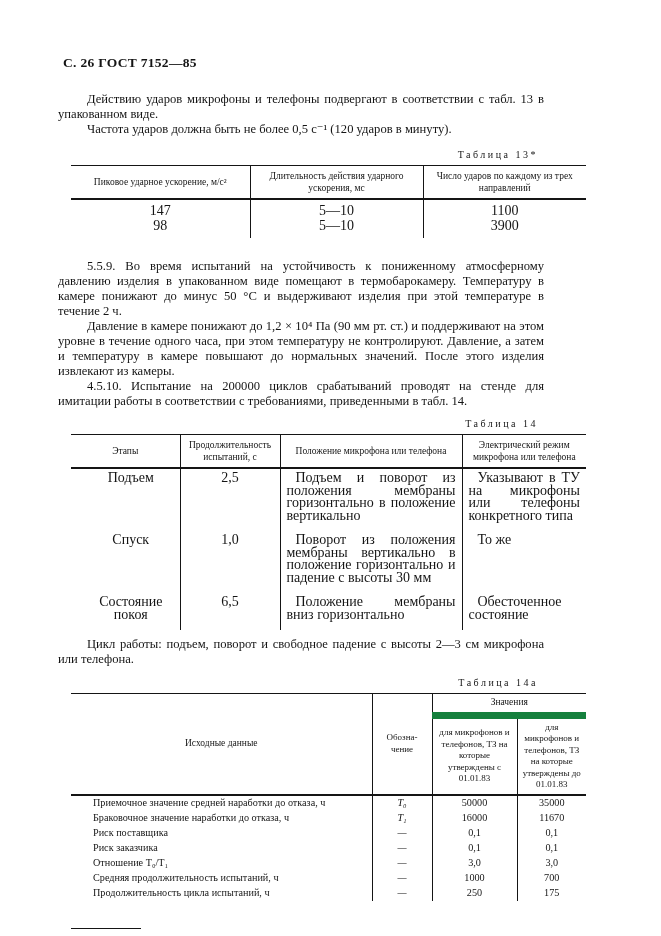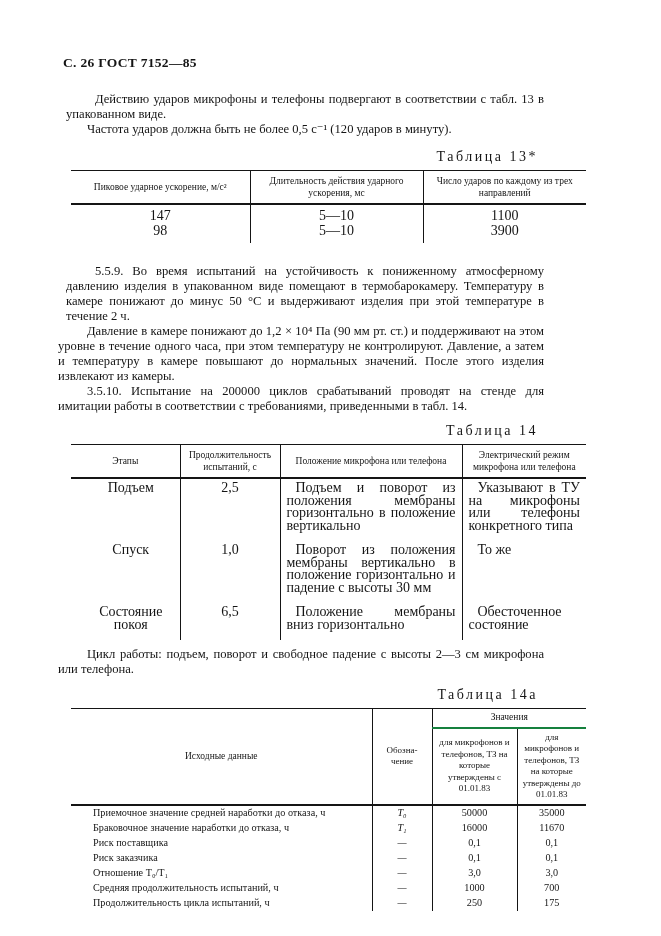--- a/index.html
+++ b/index.html
@@ -14,39 +14,39 @@
     padding: 55px 67px 0 58px;
   }
   .doc-header {
     font-size: 13.5px; font-weight: bold;
     margin-left: 5px; letter-spacing: 0.3px;
   }
   .body-par {
     margin: 0; font-size: 12.6px; line-height: 15px;
     text-align: justify; text-indent: 29px;
   }
-  .par-first { margin-top: 21px; margin-left: 8px; }
+  .par-first { margin-top: 21px; }
   .tbl-label {
-    font-size: 14px; letter-spacing: 2.5px;
+    font-size: 10px; letter-spacing: 2.5px;
     text-align: right; margin: 12px 6px 5px 0;
   }
   table.gtable {
     border-collapse: collapse;
     margin-left: 13px; width: 515px;
     border-top: 1.5px solid #151515;
     table-layout: fixed;
   }
   .gtable th {
     font-weight: normal; font-size: 9.5px; line-height: 12px;
     text-align: center; vertical-align: middle; padding: 4px 6px;
   }
   .gtable td { font-size: 14px; line-height: 12.5px; vertical-align: top; }
   .bl { border-left: 1px solid #151515; }
   .thick-bottom { border-bottom: 2.2px solid #151515; }
-  .thin-bottom { border-bottom: 2px solid #15803d; }
+  .thin-bottom { border-bottom: 7px solid #15803d; }
 
   
   .t13 col:nth-child(1){ width:179px; } .t13 col:nth-child(2){ width:173px; } .t13 col:nth-child(3){ width:163px; }
   .t13 td { text-align: center; padding: 1px 4px; }
   .t13 tbody tr:first-child td { padding-top: 5px; }
   .t13 tbody tr:last-child td { padding-bottom: 6px; }
 
   
   .t14 col:nth-child(1){ width:109px; } .t14 col:nth-child(2){ width:100px; }
   .t14 col:nth-child(3){ width:182px; } .t14 col:nth-child(4){ width:124px; }
@@ -110,21 +110,21 @@
       <tr>
         <td>98</td>
         <td class="bl">5—10</td>
         <td class="bl">3900</td>
       </tr>
     </tbody>
   </table>
 
   <p class="body-par par-first">5.5.9. Во время испытаний на устойчивость к пониженному атмосферному давлению изделия в упакованном виде помещают в термобарокамеру. Температуру в камере понижают до минус 50 °С и выдерживают изделия при этой температуре в течение 2 ч.</p>
   <p class="body-par">Давление в камере понижают до 1,2 × 10⁴ Па (90 мм рт. ст.) и поддерживают на этом уровне в течение одного часа, при этом температуру не контролируют. Давление, а затем и температуру в камере повышают до нормальных значений. После этого изделия извлекают из камеры.</p>
-  <p class="body-par">3.5.10. Испытание на 200000 циклов срабатываний проводят на стенде для имитации работы в соответствии с требованиями, приведенными в табл. 14.</p>
+  <p class="body-par">4.5.10. Испытание на 200000 циклов срабатываний проводят на стенде для имитации работы в соответствии с требованиями, приведенными в табл. 14.</p>
 
   <div class="tbl-label" style="margin-top:9px;">Таблица 14</div>
 
   <table class="gtable t14">
     <colgroup>
         <col>
         <col>
         <col>
         <col>
       </colgroup>

